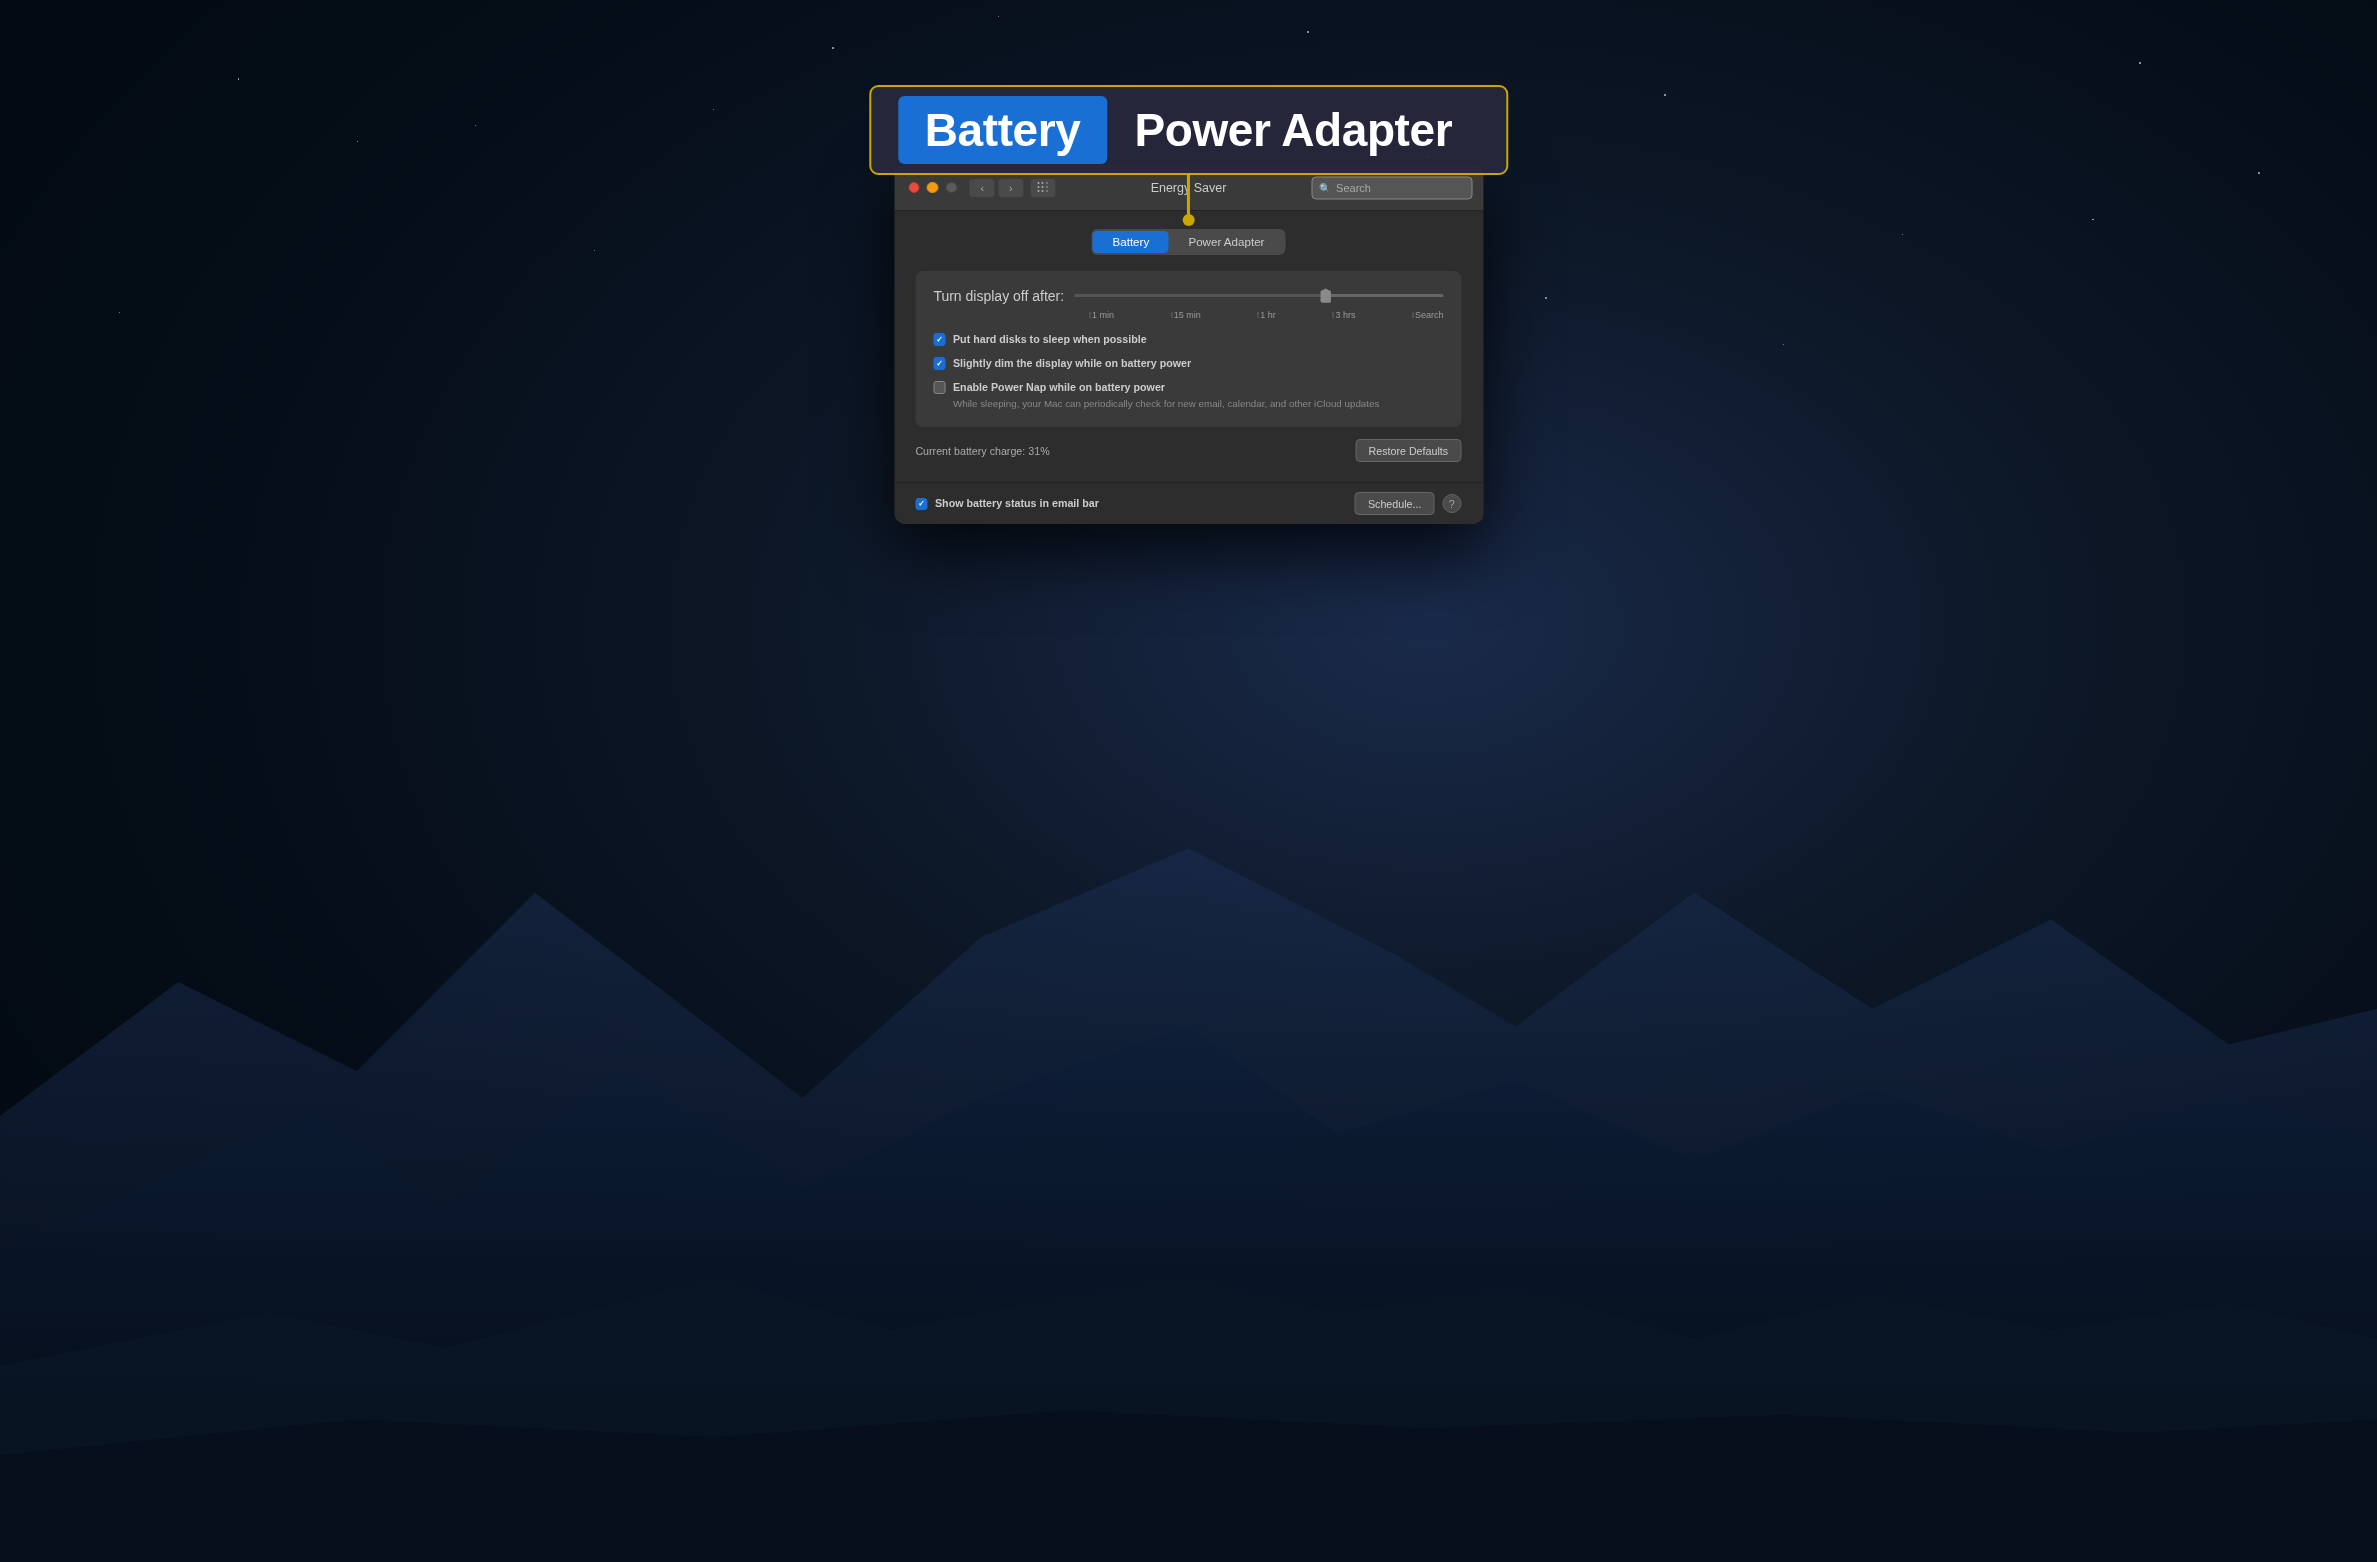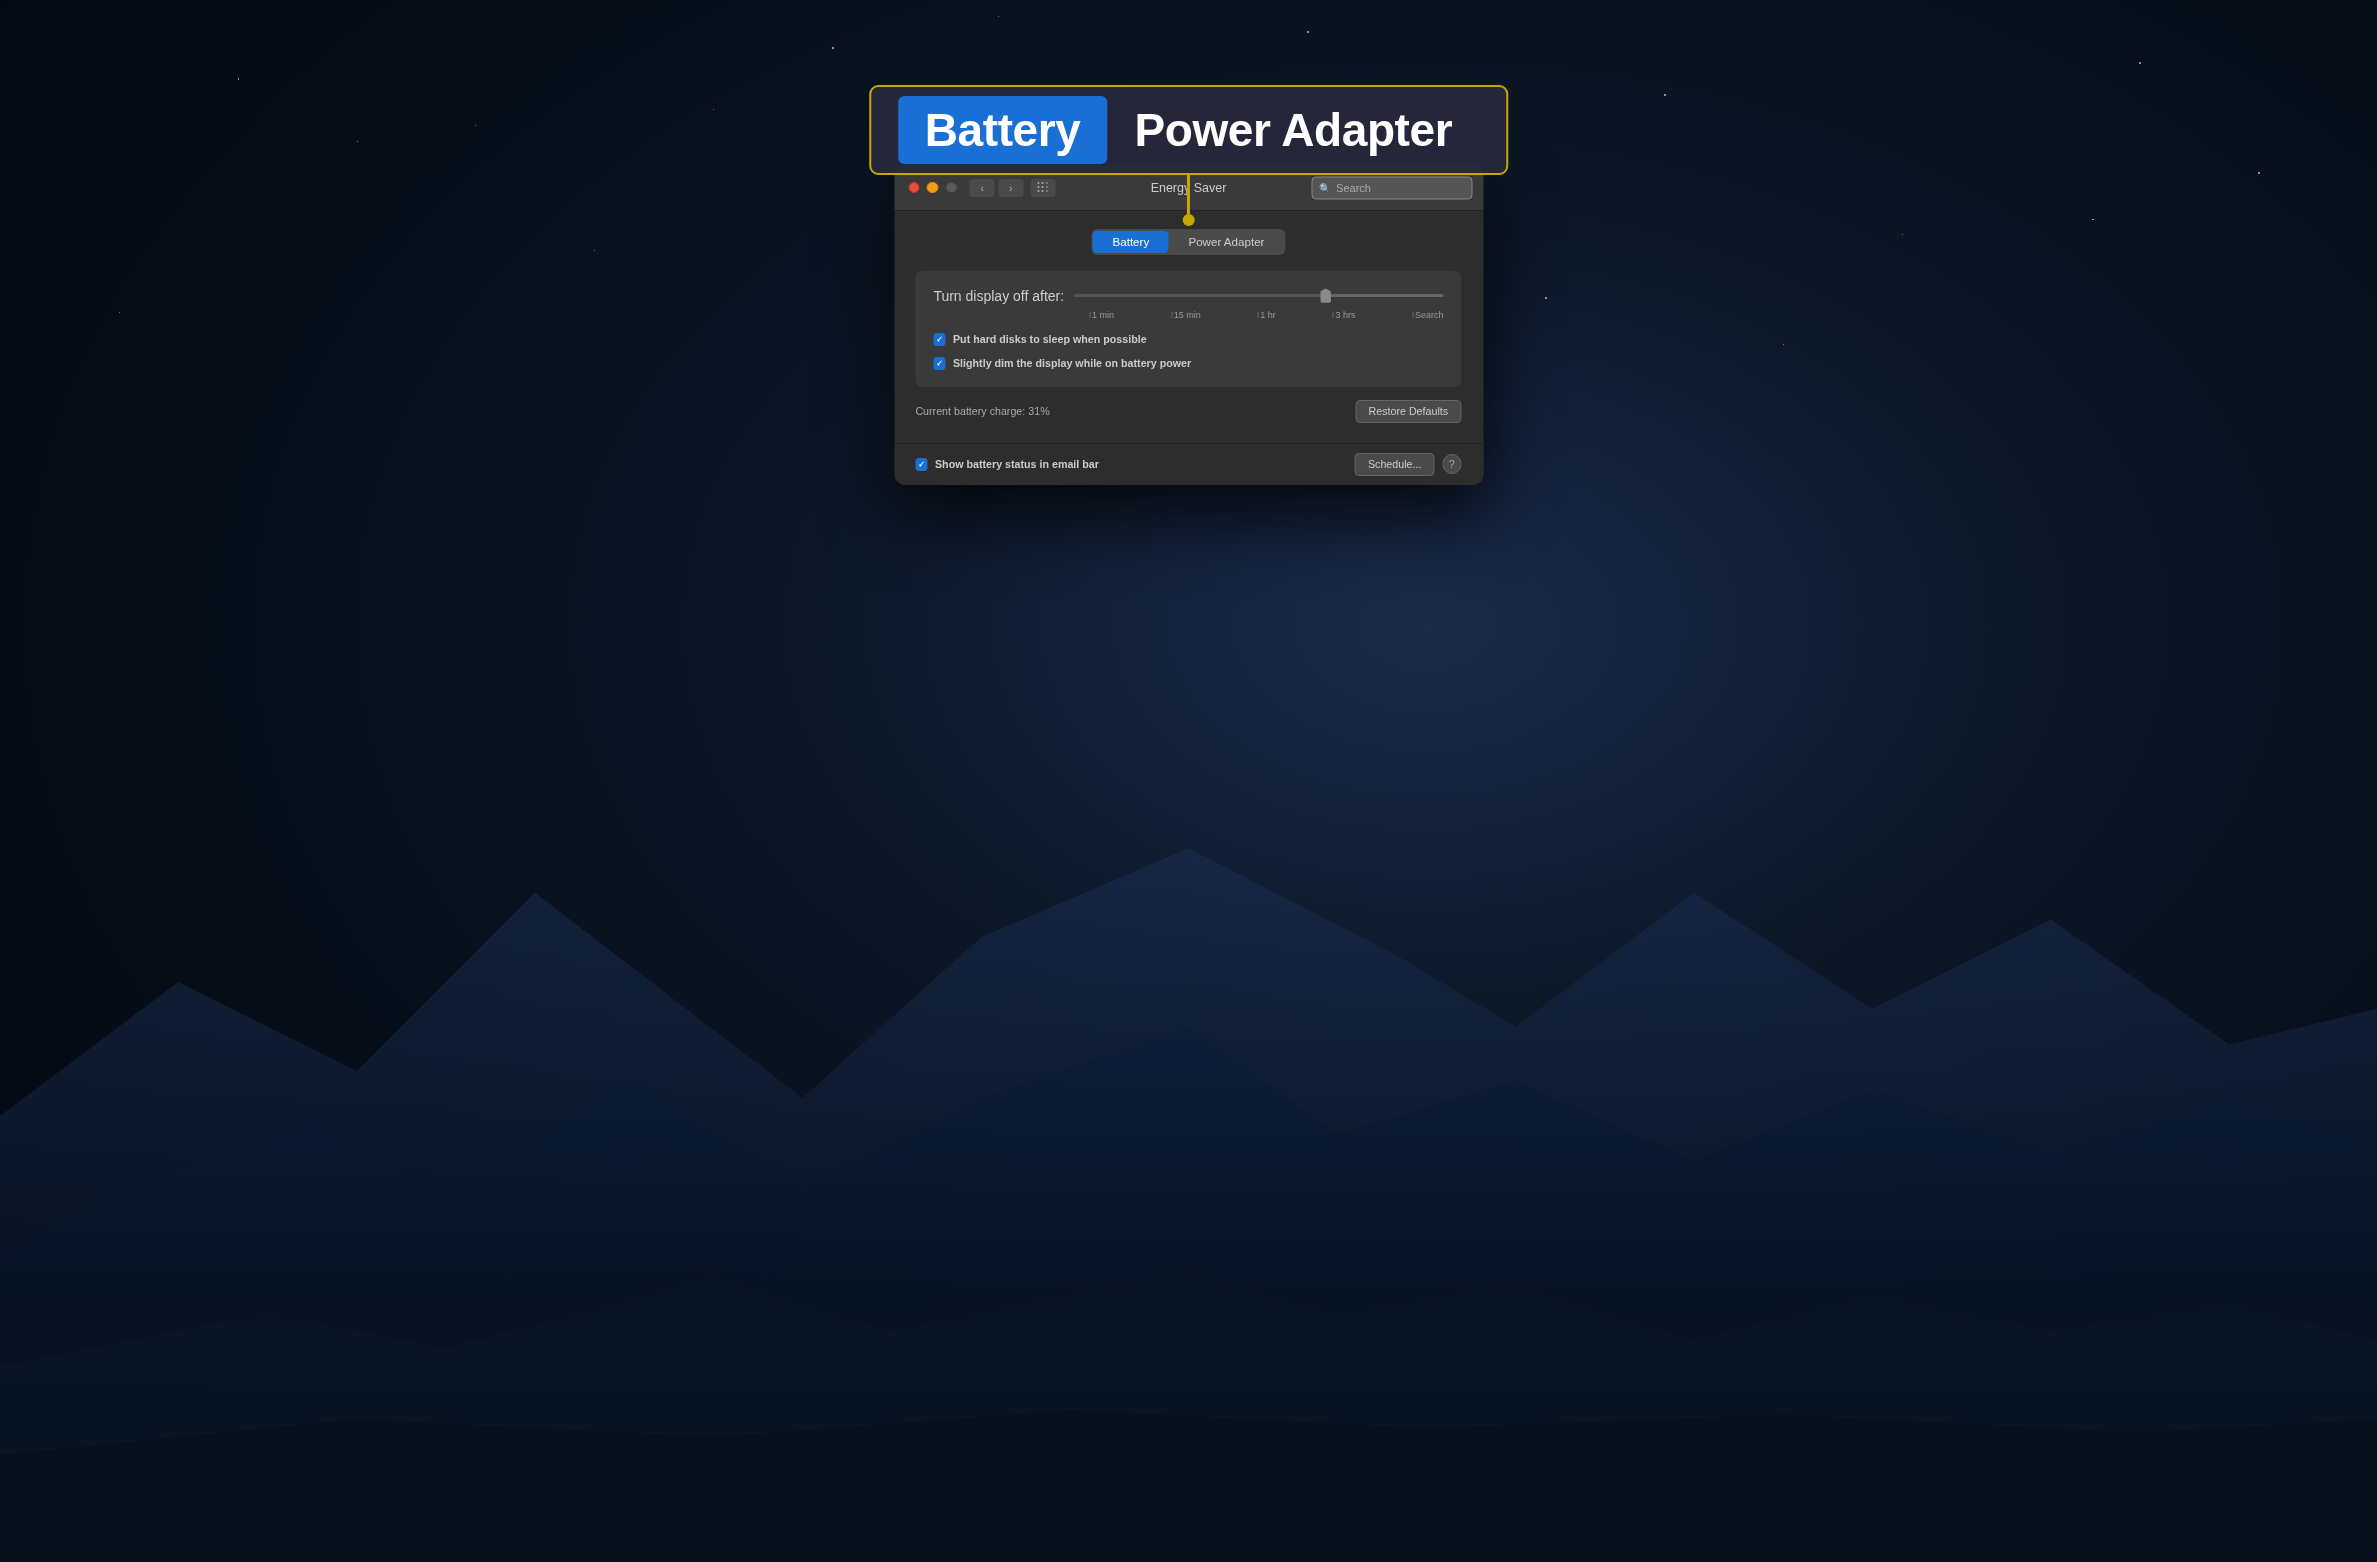--- a/index.html
+++ b/index.html
@@ -625,20 +625,27 @@
 
         <div class="checkbox-row">
           <div class="cb cb-checked">
             <span class="cb-check">✓</span>
           </div>
           <div>
             <div class="cb-label">Slightly dim the display while on battery power</div>
           </div>
         </div>
 
+        <div class="checkbox-row">
+          <div class="cb cb-unchecked"></div>
+          <div>
+            <div class="cb-label">Enable Power Nap while on battery power</div>
+            <div class="cb-sublabel">While sleeping, your Mac can periodically check for new email, calendar, and other iCloud updates</div>
+          </div>
+        </div>
       </div>
     </div>
 
     <div class="footer-row">
       <span class="battery-status">Current battery charge: 31%</span>
       <button class="restore-btn">Restore Defaults</button>
     </div>
   </div>
 
   <div class="bottom-bar">

